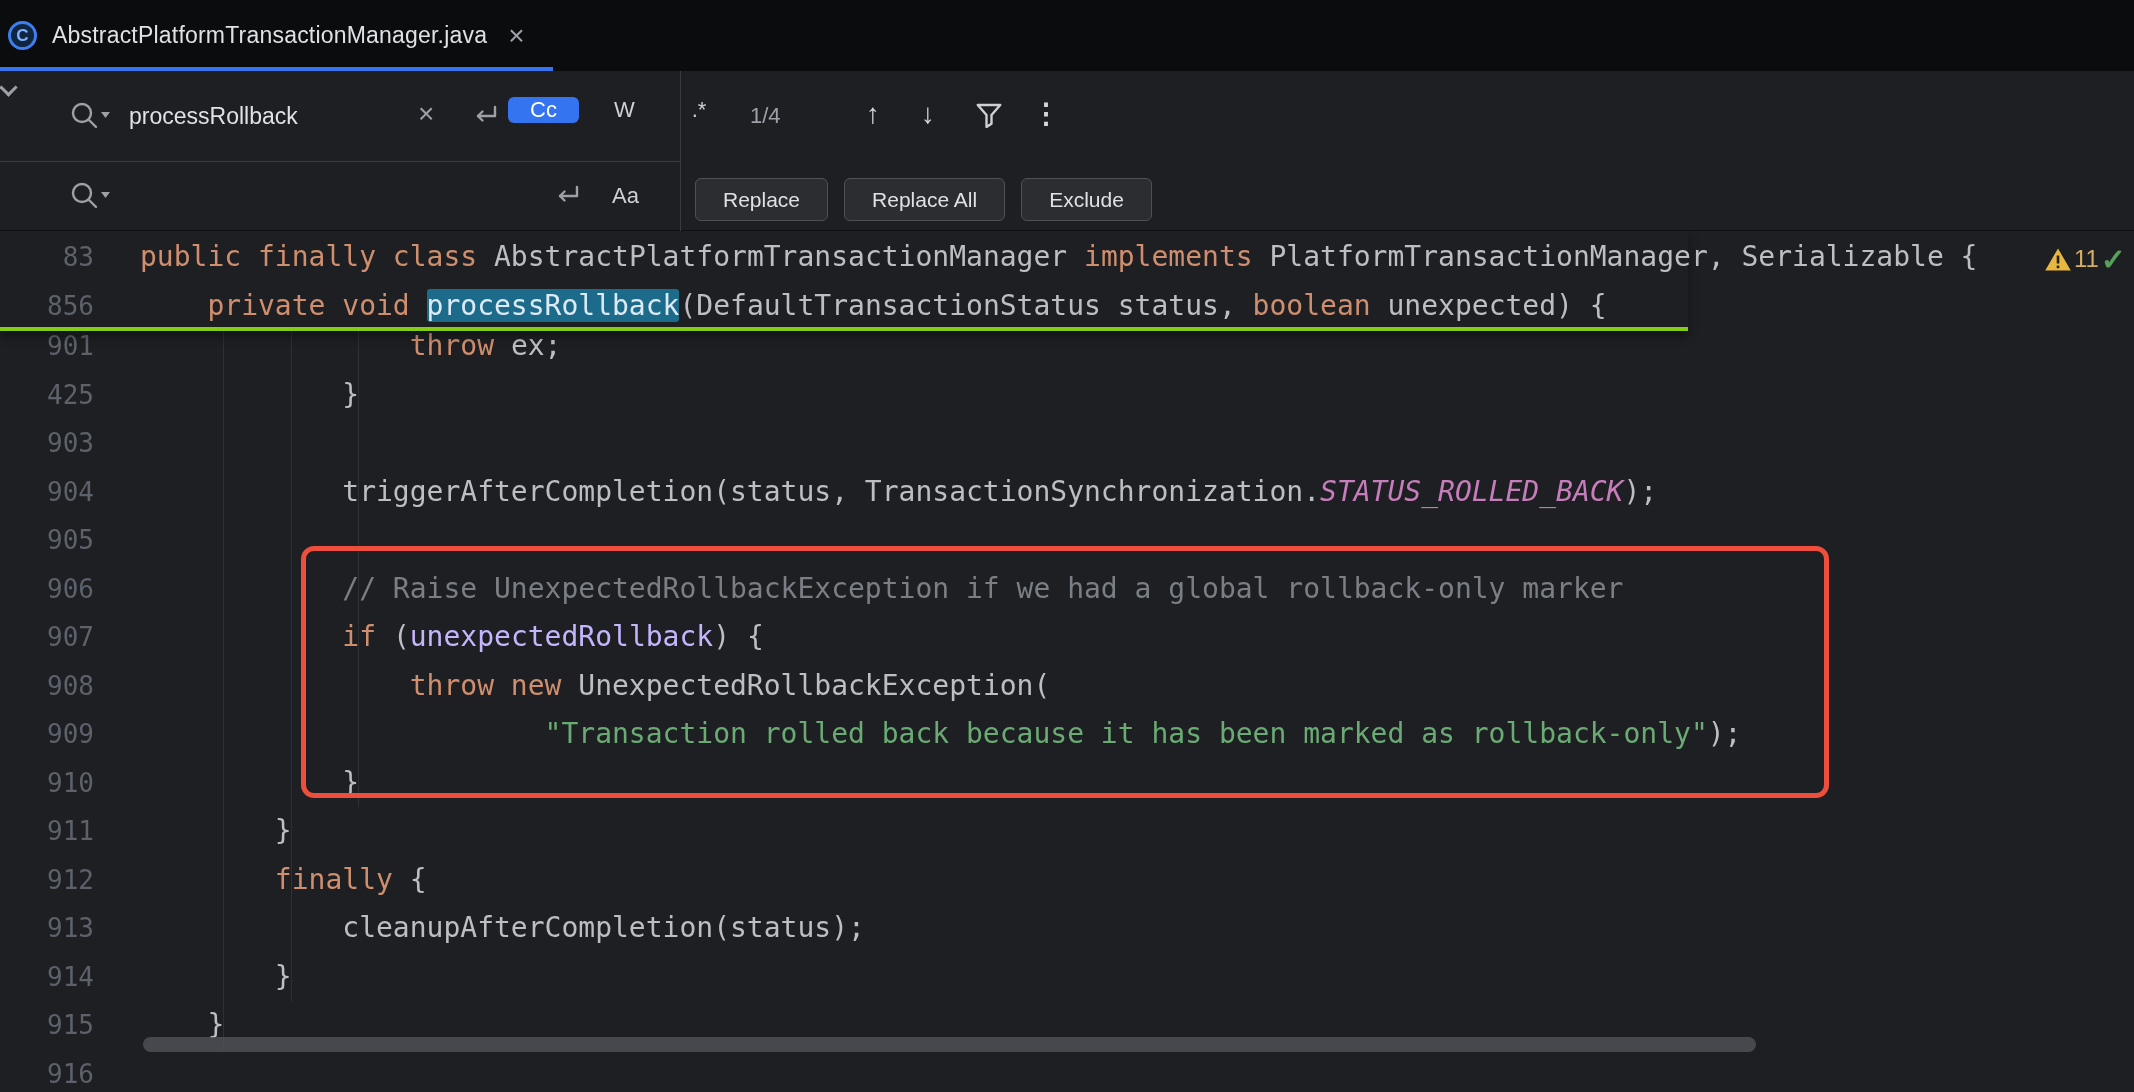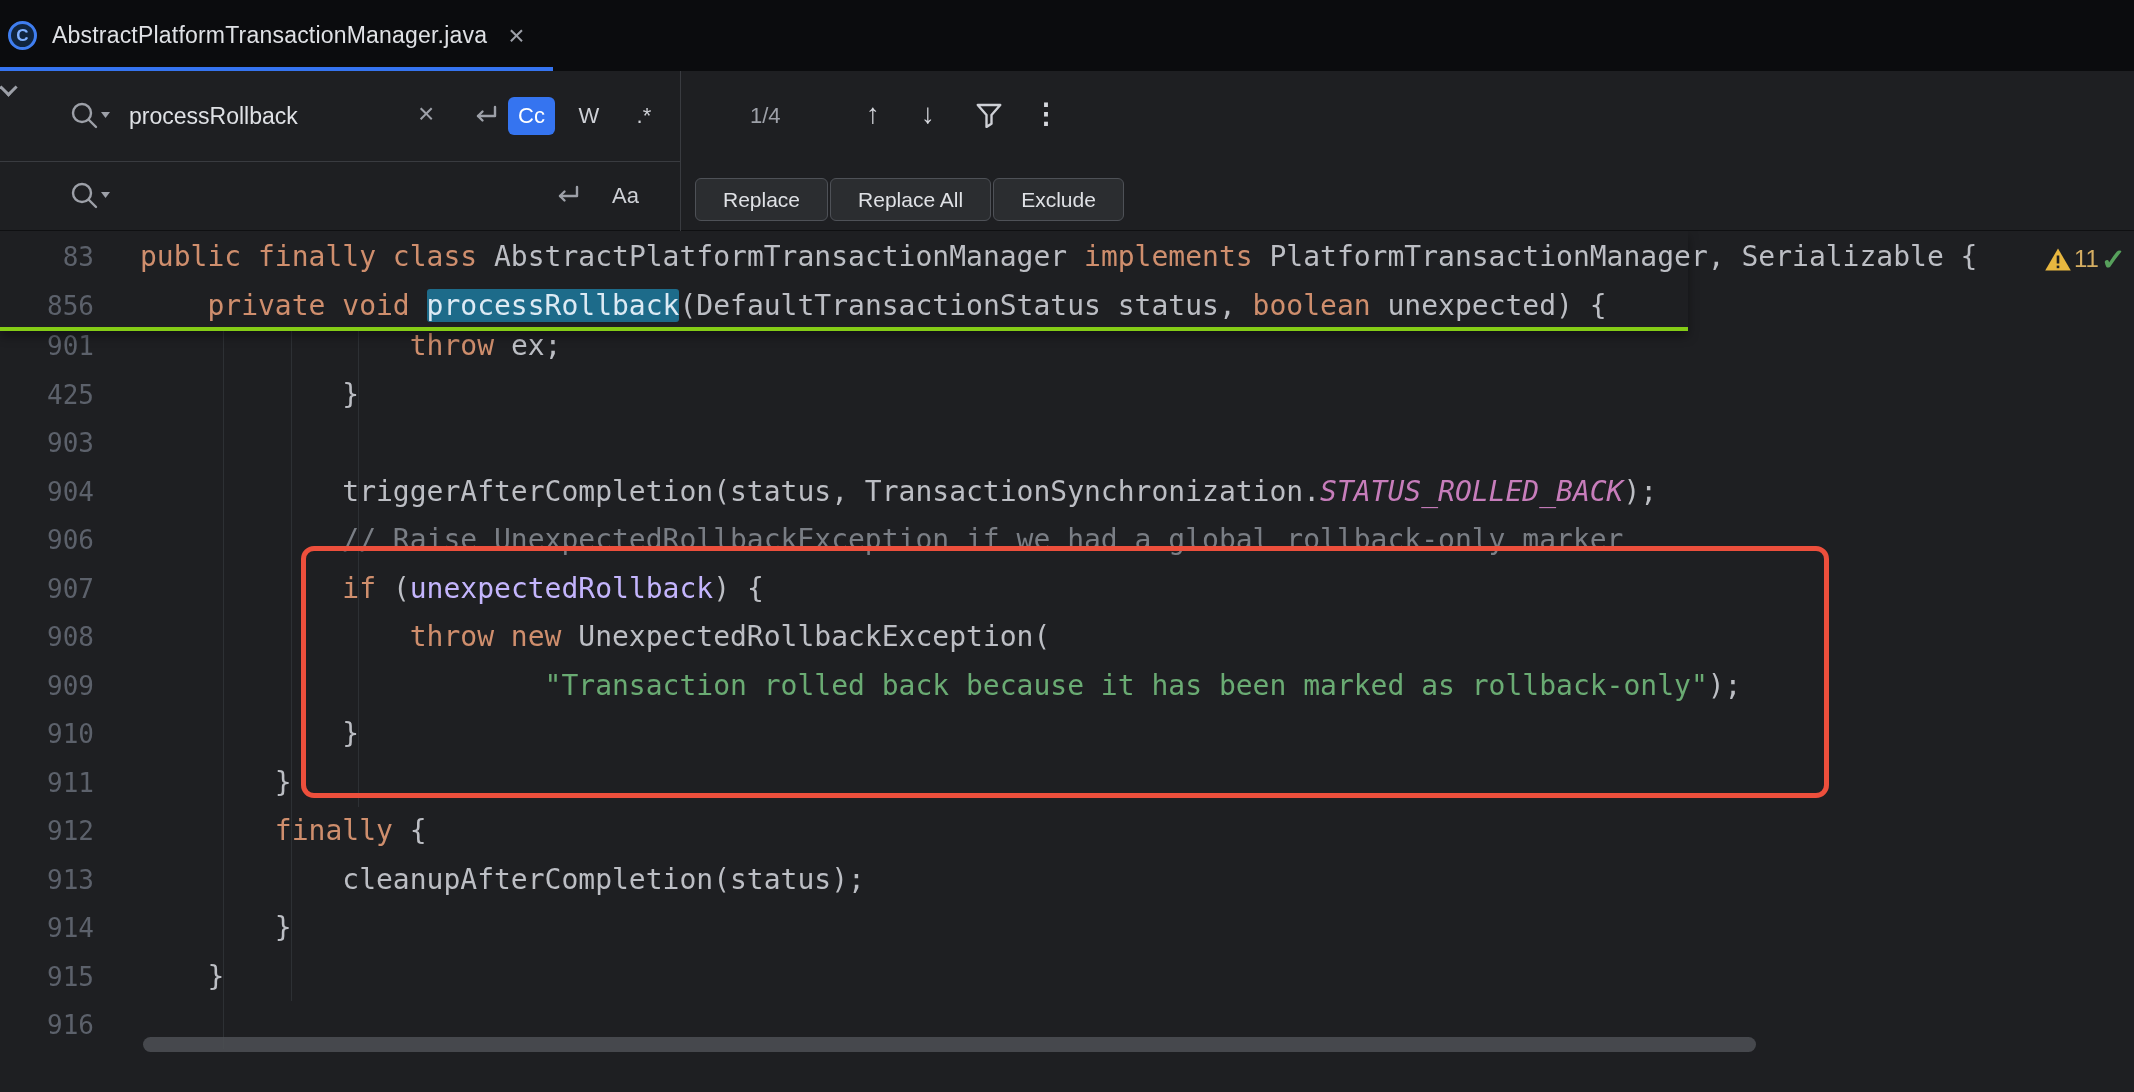--- a/index.html
+++ b/index.html
@@ -25,30 +25,30 @@
   .hsep { position:absolute; left:0; top:90px; width:680px; height:1px; background:#393b40; }
   .panel-chevron { position:absolute; left:2px; top:10px; width:13px; height:13px;
                    border-right:3px solid #9da0a8; border-bottom:3px solid #9da0a8;
                    transform:rotate(45deg); }
   .q-text { position:absolute; left:129px; top:26px; height:38px; line-height:38px;
             color:#dfe1e5; font-size:23px; }
   .clear-x { position:absolute; left:418px; top:24px; font-size:28px; color:#9da0a8; line-height:38px; }
   .ret-icon { position:absolute; }
   .icon-stroke { stroke:#9da0a8; stroke-width:2.4; fill:none; stroke-linecap:round; stroke-linejoin:round; }
   .toggles { position:absolute; left:508px; top:26px; display:flex; gap:13px; }
-  .toggle { min-width:42px; height:38px; padding:0 10px; border-radius:6px; display:flex; align-items:center;
+  .toggle { min-width:42px; height:26px; padding:0 22px; border-radius:6px; display:flex; align-items:center;
             justify-content:center; font-size:22px; color:#ced0d6; }
   .toggle.active { background:#3574f0; color:#ffffff; }
   .match-counter { position:absolute; left:750px; top:26px; height:38px; line-height:38px;
                    color:#9da0a8; font-size:22px; }
   .nav-ico { position:absolute; top:24px; color:#d5d7dd; font-size:28px; line-height:38px; }
   .kebab { font-weight:bold; }
   .row2-text { position:absolute; top:106px; height:38px; line-height:38px; }
   .preserve-case { color:#ced0d6; font-size:22px; }
-  .rbtns { position:absolute; left:695px; top:107px; display:flex; gap:2px; height:43px; }
+  .rbtns { position:absolute; left:695px; top:107px; display:flex; gap:16px; height:43px; }
   .rbtn { height:43px; padding:0 27px; border:1px solid #4e5157; border-radius:6px; background:#2b2d30;
           color:#dfe1e5; font-size:21px; display:flex; align-items:center; justify-content:center; }
 
   
   .editor { position:absolute; left:0; top:231px; width:2134px; height:861px; background:#1e1f22; overflow:hidden; }
   .code-scroll { position:absolute; left:0; top:91px; width:2134px; z-index:1; }
   .sticky { position:absolute; left:0; top:0; width:1688px; height:100px; background:#1e1f22; z-index:10;
             border-bottom:4px solid #84cc16; box-shadow:0 5px 10px rgba(0,0,0,.38); padding-top:2px; }
   .cl { display:flex; height:48.5px; line-height:48.5px; font-family:"DejaVu Sans Mono", monospace; }
   .g { flex:0 0 140px; width:140px; padding-right:46px; text-align:right; font-size:26px; color:#5c616b; }
@@ -151,20 +151,24 @@
         </div>
         <div class="cl">
           <span class="g">903</span>
           <span class="c"></span>
         </div>
         <div class="cl">
           <span class="g">904</span>
           <span class="c"><span class="tk-pl">            triggerAfterCompletion(status, TransactionSynchronization.</span><span class="tk-co">STATUS_ROLLED_BACK</span><span class="tk-pl">);</span></span>
         </div>
         <div class="cl">
+          <span class="g">905</span>
+          <span class="c"></span>
+        </div>
+        <div class="cl">
           <span class="g">906</span>
           <span class="c"><span class="tk-cm">            // Raise UnexpectedRollbackException if we had a global rollback-only marker</span></span>
         </div>
         <div class="cl">
           <span class="g">907</span>
           <span class="c"><span class="tk-pl">            </span><span class="tk-kw">if </span><span class="tk-pl">(</span><span class="tk-ul">unexpectedRollback</span><span class="tk-pl">) {</span></span>
         </div>
         <div class="cl">
           <span class="g">908</span>
           <span class="c"><span class="tk-kw">                throw new </span><span class="tk-pl">UnexpectedRollbackException(</span></span>

